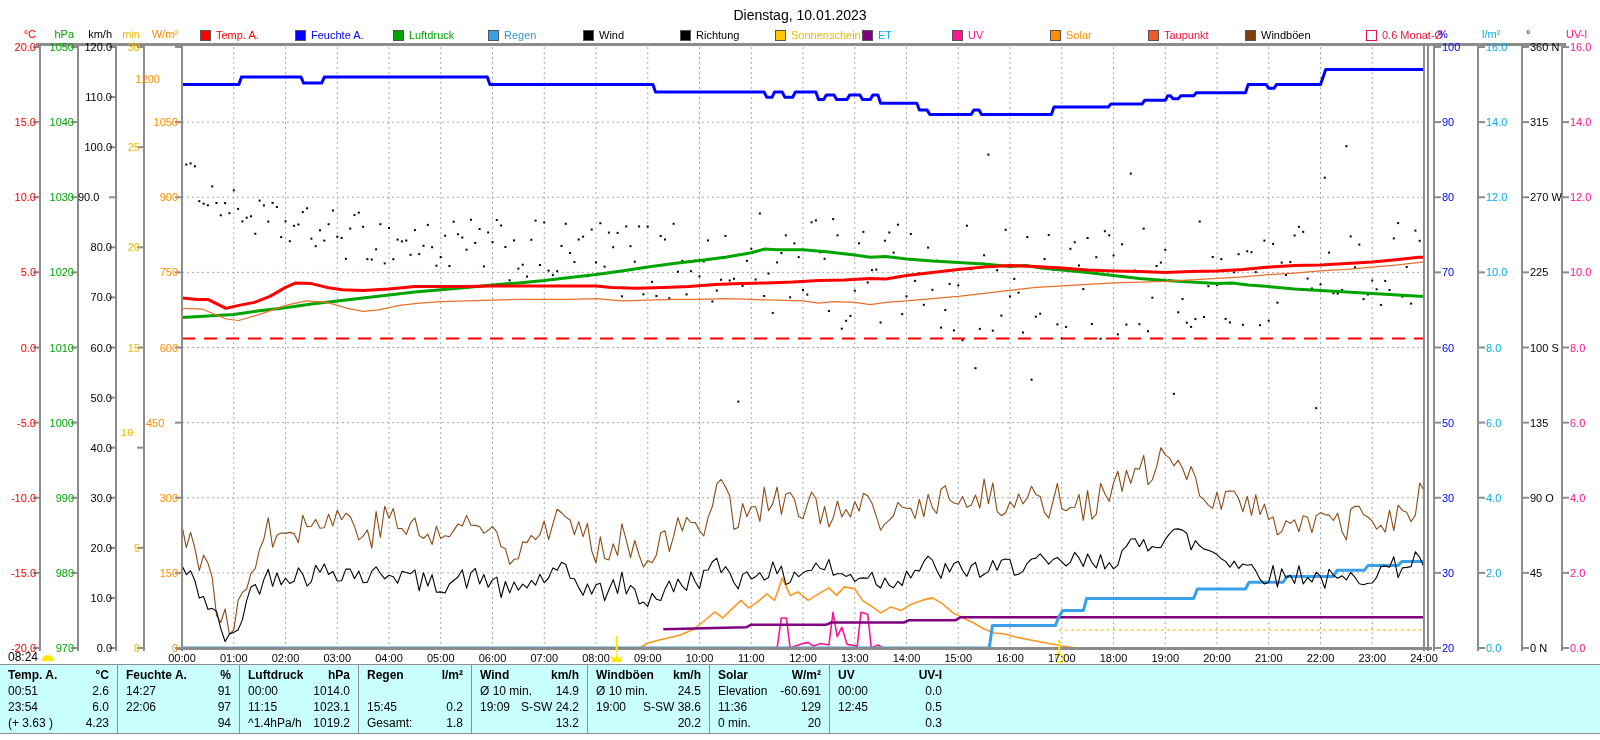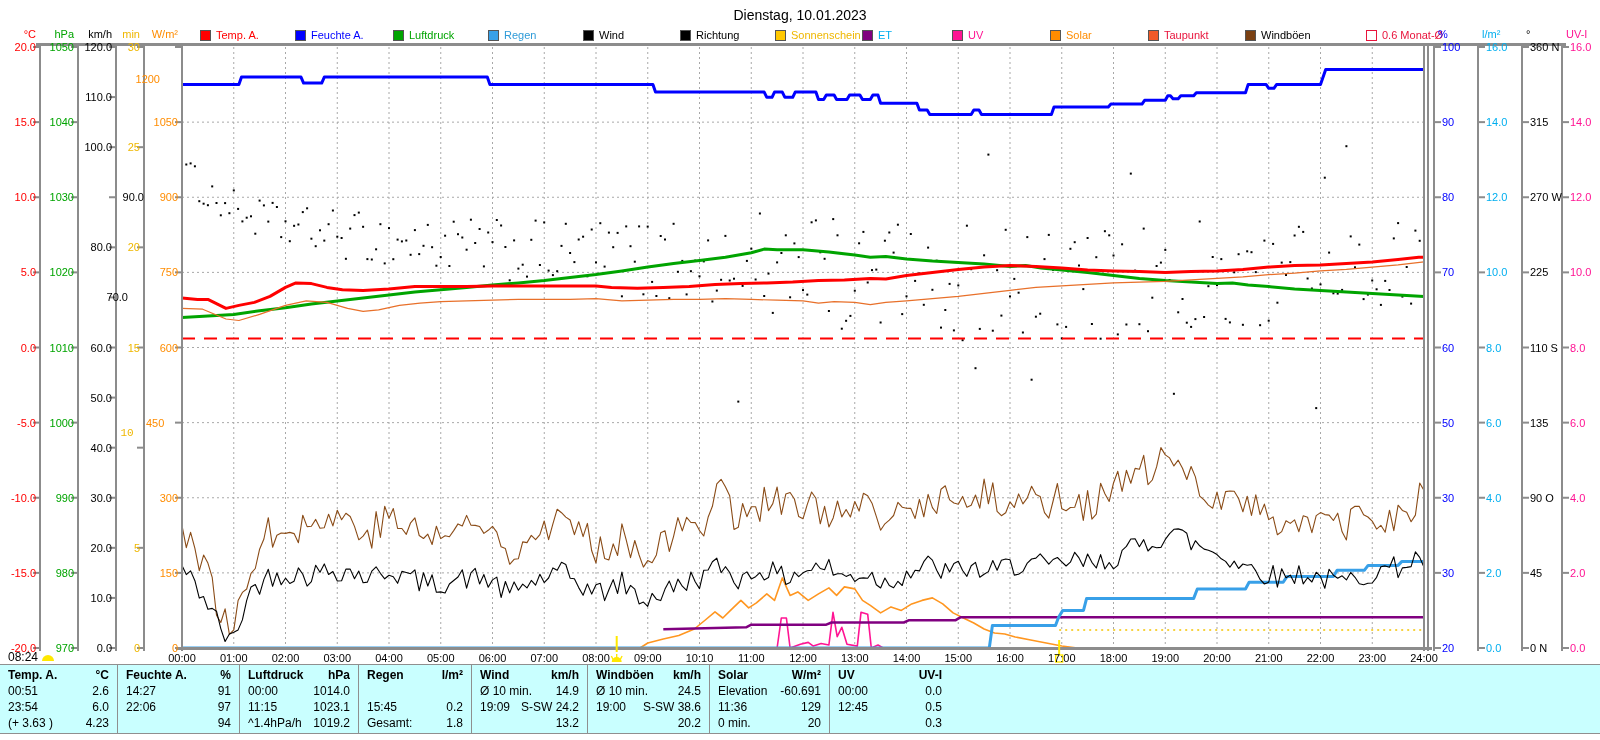--- a/index.html
+++ b/index.html
@@ -554,23 +554,23 @@
       <div class="tick-label" style="left: 40px; width: 34px; text-align: right; top: 197.25px; color: rgb(0, 164, 0);">1030</div>
       <div class="tick-label" style="left: 40px; width: 34px; text-align: right; top: 272.375px; color: rgb(0, 164, 0);">1020</div>
       <div class="tick-label" style="left: 40px; width: 34px; text-align: right; top: 347.5px; color: rgb(0, 164, 0);">1010</div>
       <div class="tick-label" style="left: 40px; width: 34px; text-align: right; top: 422.625px; color: rgb(0, 164, 0);">1000</div>
       <div class="tick-label" style="left: 40px; width: 34px; text-align: right; top: 497.75px; color: rgb(0, 164, 0);">990</div>
       <div class="tick-label" style="left: 40px; width: 34px; text-align: right; top: 572.875px; color: rgb(0, 164, 0);">980</div>
       <div class="tick-label" style="left: 40px; width: 34px; text-align: right; top: 648px; color: rgb(0, 164, 0);">970</div>
       <div class="tick-label" style="left: 78px; width: 34px; text-align: right; top: 47px; color: rgb(0, 0, 0);">120.0</div>
       <div class="tick-label" style="left: 78px; width: 34px; text-align: right; top: 97.0833px; color: rgb(0, 0, 0);">110.0</div>
       <div class="tick-label" style="left: 78px; width: 34px; text-align: right; top: 147.167px; color: rgb(0, 0, 0);">100.0</div>
-      <div class="tick-label" style="left: 78px; width: 34px; text-align: right; top: 197.25px; color: rgb(0, 0, 0); margin-left: 32px;">90.0</div>
+      <div class="tick-label" style="left: 78px; width: 34px; top: 197.25px; color: rgb(0, 0, 0);">90.0</div>
       <div class="tick-label" style="left: 78px; width: 34px; text-align: right; top: 247.333px; color: rgb(0, 0, 0);">80.0</div>
-      <div class="tick-label" style="left: 78px; width: 34px; text-align: right; top: 297.417px; color: rgb(0, 0, 0); padding-left: 16px;">70.0</div>
+      <div class="tick-label" style="left: 78px; width: 34px; text-align: right; top: 297.417px; color: rgb(0, 0, 0);">70.0</div>
       <div class="tick-label" style="left: 78px; width: 34px; text-align: right; top: 347.5px; color: rgb(0, 0, 0);">60.0</div>
       <div class="tick-label" style="left: 78px; width: 34px; text-align: right; top: 397.583px; color: rgb(0, 0, 0);">50.0</div>
       <div class="tick-label" style="left: 78px; width: 34px; text-align: right; top: 447.667px; color: rgb(0, 0, 0);">40.0</div>
       <div class="tick-label" style="left: 78px; width: 34px; text-align: right; top: 497.75px; color: rgb(0, 0, 0);">30.0</div>
       <div class="tick-label" style="left: 78px; width: 34px; text-align: right; top: 547.833px; color: rgb(0, 0, 0);">20.0</div>
       <div class="tick-label" style="left: 78px; width: 34px; text-align: right; top: 597.917px; color: rgb(0, 0, 0);">10.0</div>
       <div class="tick-label" style="left: 78px; width: 34px; text-align: right; top: 648px; color: rgb(0, 0, 0);">0.0</div>
       <div class="tick-label" style="left: 114px; width: 26px; text-align: right; top: 47px; color: rgb(239, 183, 0);">30</div>
       <div class="tick-label" style="left: 114px; width: 26px; text-align: right; top: 147.167px; color: rgb(239, 183, 0);">25</div>
       <div class="tick-label" style="left: 114px; width: 26px; text-align: right; top: 247.333px; color: rgb(239, 183, 0);">20</div>
@@ -602,21 +602,21 @@
       <div class="tick-label" style="left: 1486px; top: 272.375px; color: rgb(0, 174, 239);">10.0</div>
       <div class="tick-label" style="left: 1486px; top: 347.5px; color: rgb(0, 174, 239);">8.0</div>
       <div class="tick-label" style="left: 1486px; top: 422.625px; color: rgb(0, 174, 239);">6.0</div>
       <div class="tick-label" style="left: 1486px; top: 497.75px; color: rgb(0, 174, 239);">4.0</div>
       <div class="tick-label" style="left: 1486px; top: 572.875px; color: rgb(0, 174, 239);">2.0</div>
       <div class="tick-label" style="left: 1486px; top: 648px; color: rgb(0, 174, 239);">0.0</div>
       <div class="tick-label" style="left: 1530px; top: 47px; color: rgb(0, 0, 0);">360 N</div>
       <div class="tick-label" style="left: 1530px; top: 122.125px; color: rgb(0, 0, 0);">315</div>
       <div class="tick-label" style="left: 1530px; top: 197.25px; color: rgb(0, 0, 0);">270 W</div>
       <div class="tick-label" style="left: 1530px; top: 272.375px; color: rgb(0, 0, 0);">225</div>
-      <div class="tick-label" style="left: 1530px; top: 347.5px; color: rgb(0, 0, 0);">110 S</div>
+      <div class="tick-label" style="left: 1530px; top: 347.5px; color: rgb(0, 0, 0);">100 S</div>
       <div class="tick-label" style="left: 1530px; top: 422.625px; color: rgb(0, 0, 0);">135</div>
       <div class="tick-label" style="left: 1530px; top: 497.75px; color: rgb(0, 0, 0);">90 O</div>
       <div class="tick-label" style="left: 1530px; top: 572.875px; color: rgb(0, 0, 0);">45</div>
       <div class="tick-label" style="left: 1530px; top: 648px; color: rgb(0, 0, 0);">0 N</div>
       <div class="tick-label" style="left: 1570px; top: 47px; color: rgb(255, 20, 147);">16.0</div>
       <div class="tick-label" style="left: 1570px; top: 122.125px; color: rgb(255, 20, 147);">14.0</div>
       <div class="tick-label" style="left: 1570px; top: 197.25px; color: rgb(255, 20, 147);">12.0</div>
       <div class="tick-label" style="left: 1570px; top: 272.375px; color: rgb(255, 20, 147);">10.0</div>
       <div class="tick-label" style="left: 1570px; top: 347.5px; color: rgb(255, 20, 147);">8.0</div>
       <div class="tick-label" style="left: 1570px; top: 422.625px; color: rgb(255, 20, 147);">6.0</div>
@@ -628,21 +628,21 @@
       <div class="xlabel" style="left: 182px;">00:00</div>
       <div class="xlabel" style="left: 233.75px;">01:00</div>
       <div class="xlabel" style="left: 285.5px;">02:00</div>
       <div class="xlabel" style="left: 337.25px;">03:00</div>
       <div class="xlabel" style="left: 389px;">04:00</div>
       <div class="xlabel" style="left: 440.75px; text-align: right;">05:00</div>
       <div class="xlabel" style="left: 492.5px;">06:00</div>
       <div class="xlabel" style="left: 544.25px;">07:00</div>
       <div class="xlabel" style="left: 596px;">08:00</div>
       <div class="xlabel" style="left: 647.75px;">09:00</div>
-      <div class="xlabel" style="left: 699.5px;">10:10</div>
+      <div class="xlabel" style="left: 699.5px;">10:00</div>
       <div class="xlabel" style="left: 751.25px;">11:00</div>
       <div class="xlabel" style="left: 803px;">12:00</div>
       <div class="xlabel" style="left: 854.75px;">13:00</div>
       <div class="xlabel" style="left: 906.5px;">14:00</div>
       <div class="xlabel" style="left: 958.25px;">15:00</div>
       <div class="xlabel" style="left: 1010px;">16:00</div>
       <div class="xlabel" style="left: 1061.75px;">17:00</div>
       <div class="xlabel" style="left: 1113.5px;">18:00</div>
       <div class="xlabel" style="left: 1165.25px;">19:00</div>
       <div class="xlabel" style="left: 1217px;">20:00</div>

